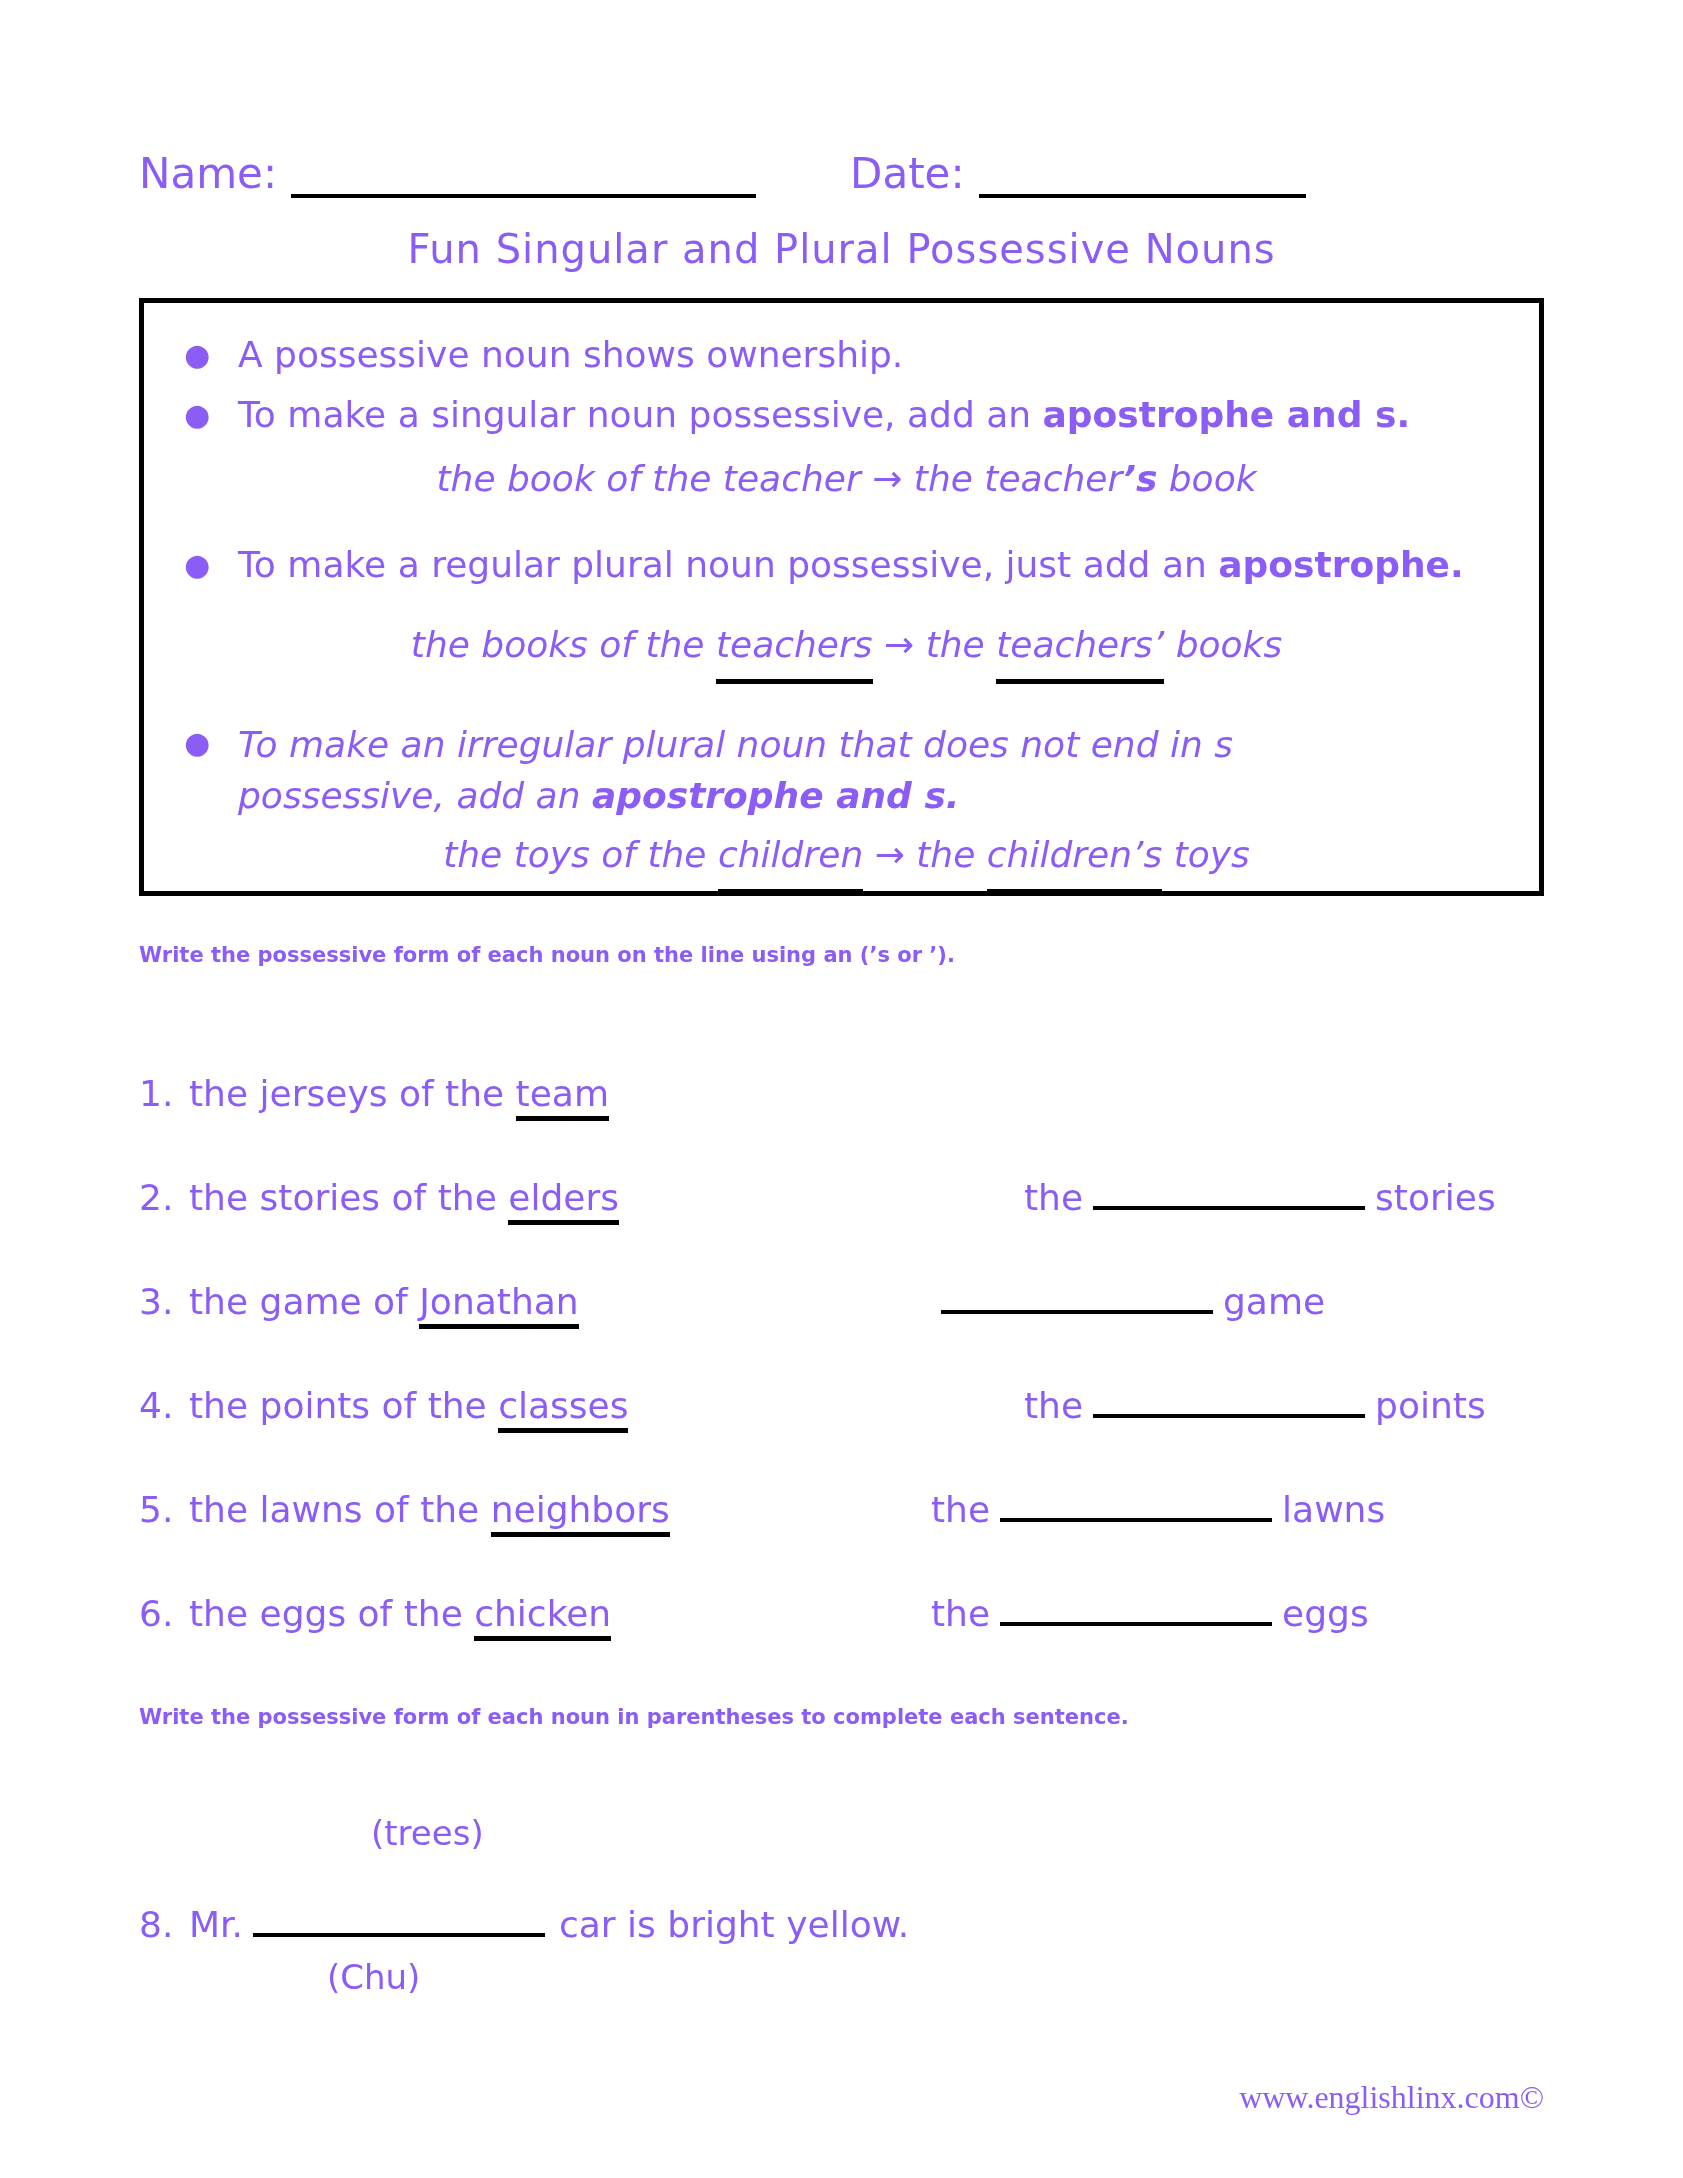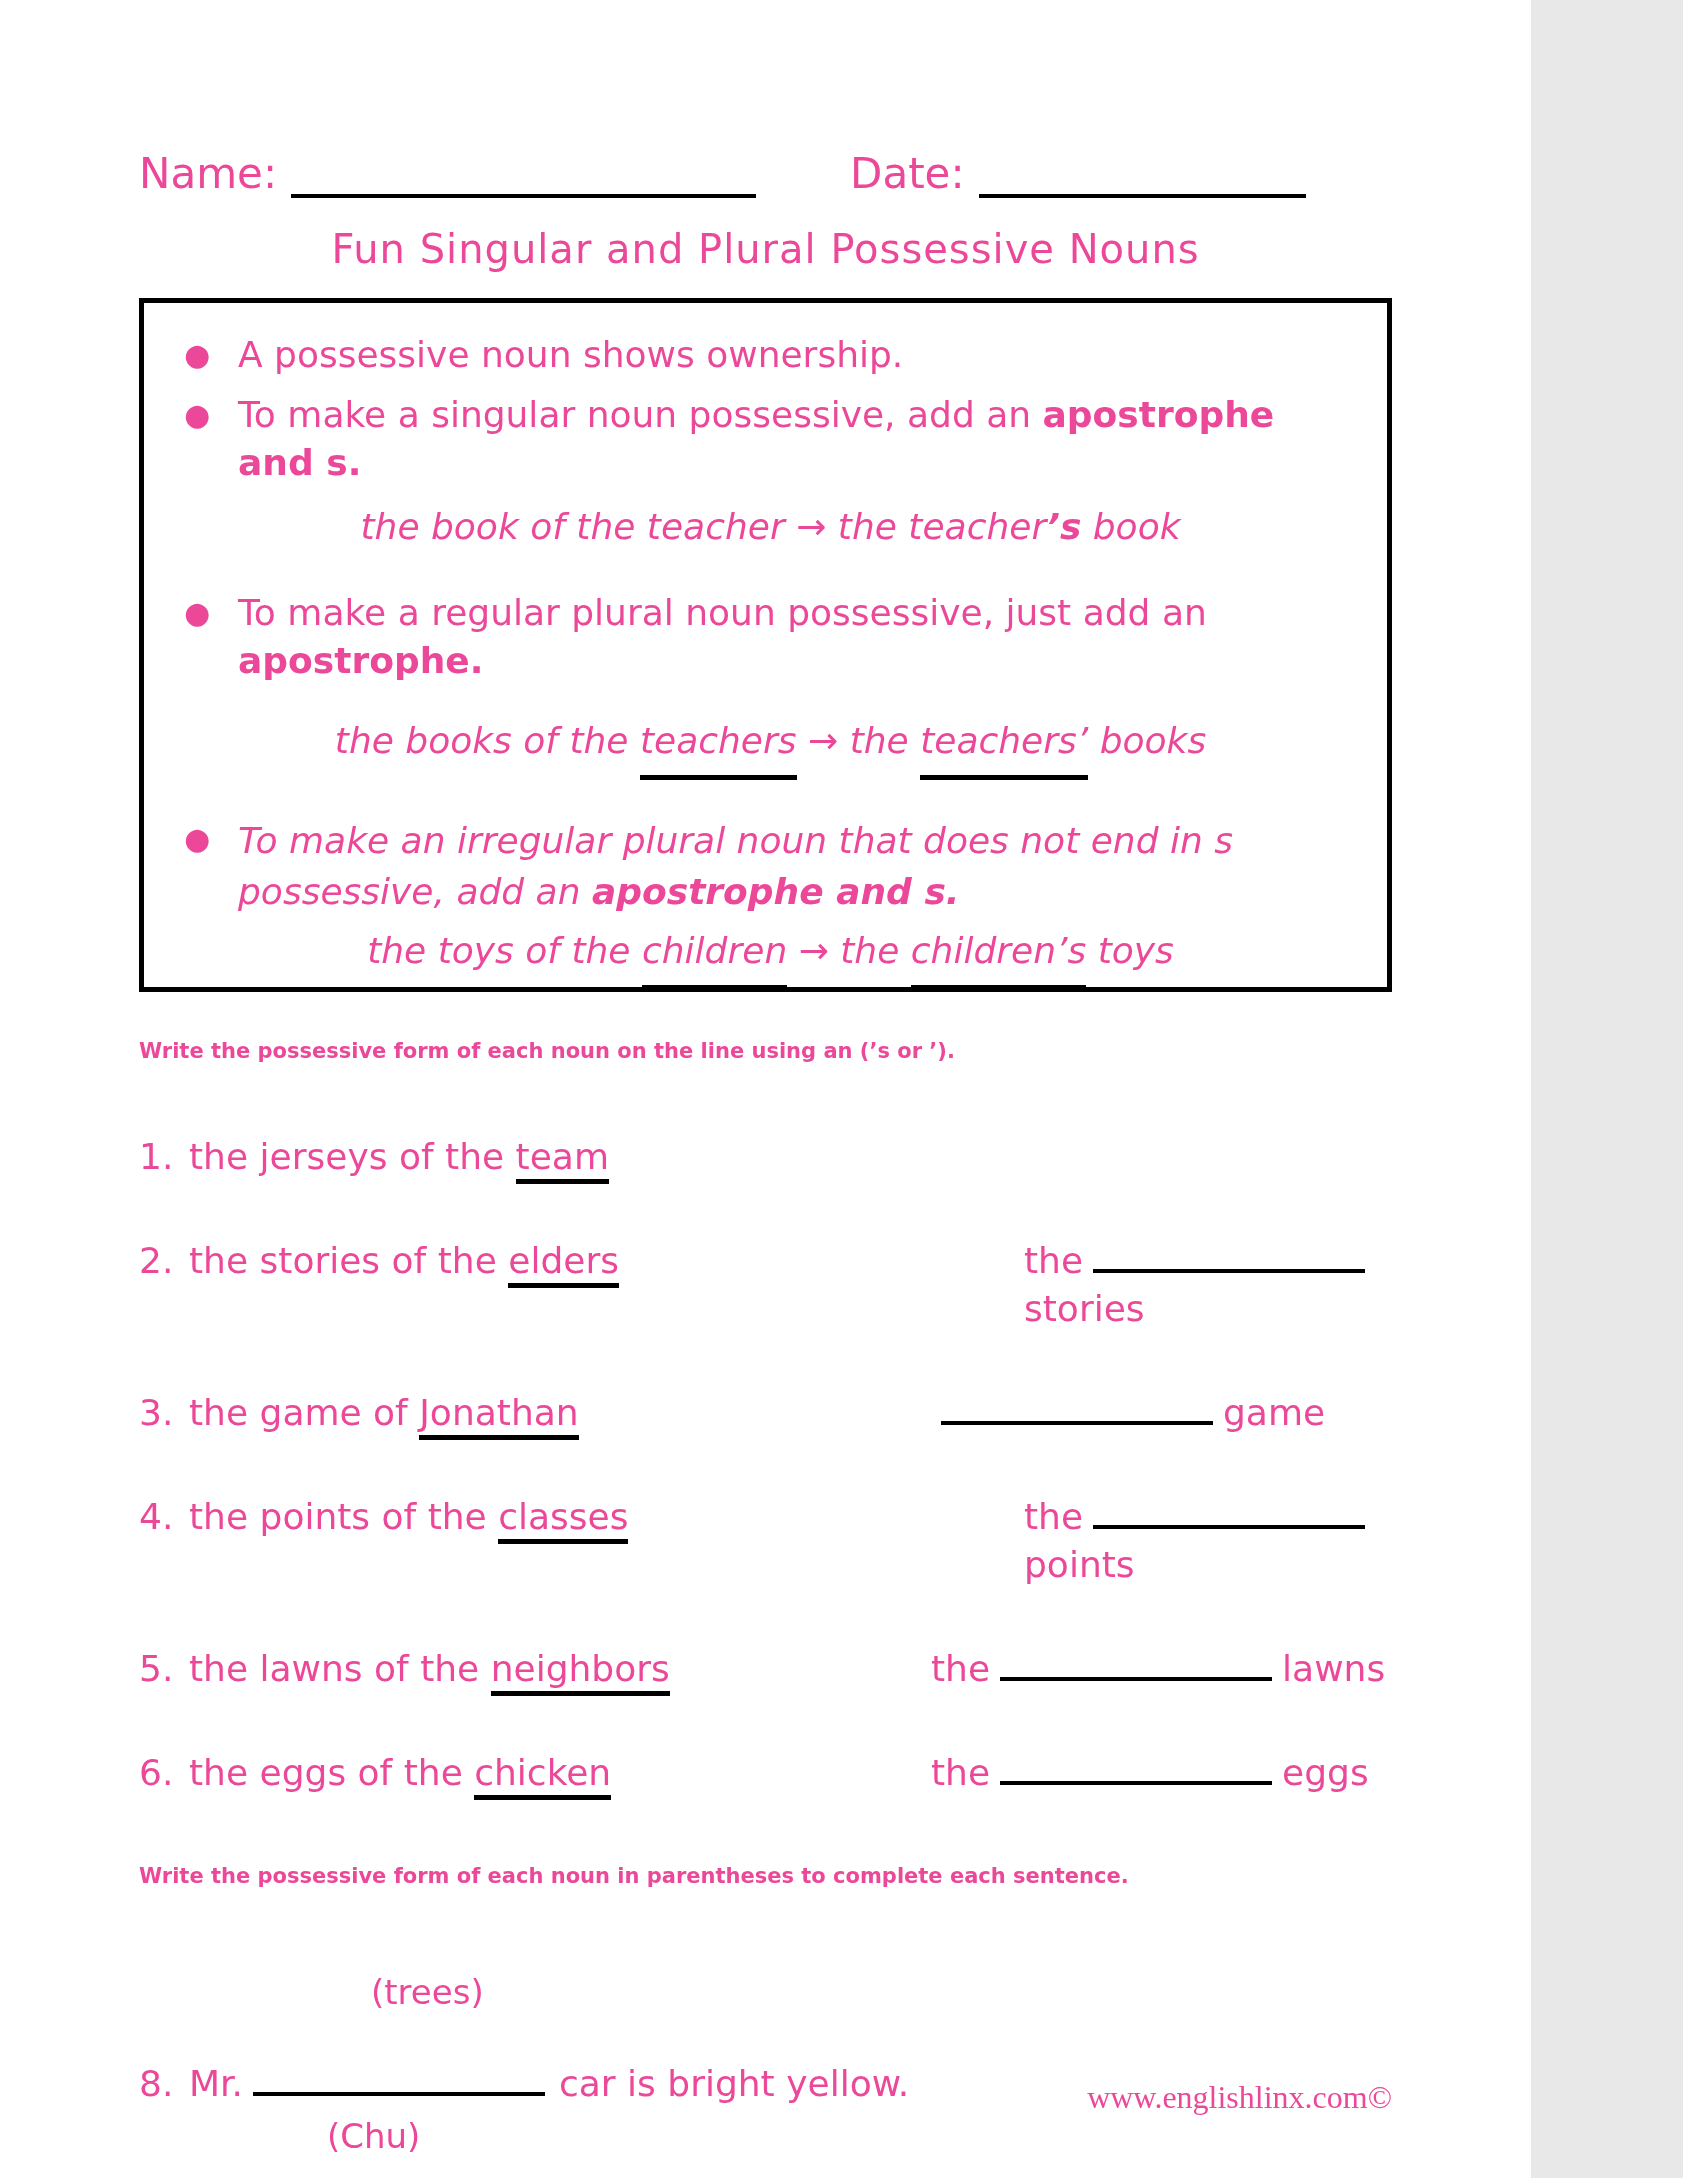--- a/index.html
+++ b/index.html
@@ -1,21 +1,21 @@
 <!DOCTYPE html>
 <html><head>
 <meta charset="utf-8">
 <style>
   * { margin:0; padding:0; box-sizing:border-box; }
   html,body { background:#e8e8e8; }
   .page {
     position:relative;
-    width:1531px; height:2178px;
+    width:1683px; height:2178px;
     background:#ffffff;
-    color:#ec4899;
+    color:#8b5cf6;
     font-family:"DejaVu Sans", sans-serif;
     padding:149px 139px 0 139px;
     overflow:hidden;
   }
   
   .header-row { display:flex; align-items:flex-end; font-size:42px; }
   .fill-line { display:inline-block; border-bottom:4px solid #000; height:40px; vertical-align:baseline; }
   .name-line { width:465px; margin-left:14px; }
   .date-group { margin-left:94px; }
   .date-line { width:327px; margin-left:14px; }
@@ -36,21 +36,21 @@
   .b4 { margin-top:50px; font-style:italic; line-height:51px; }
   .b4 .btext { max-width:1208px; }
   .example { text-align:center; font-style:italic; }
   .ex1 { margin-top:16px; }
   .ex2 { margin-top:32px; }
   .ex3 { margin-top:10px; }
   .uline { border-bottom:5px solid #000; padding-bottom:14px; }
   
   .instructions { font-weight:bold; font-size:21px; line-height:46px; margin-top:36px; max-width:1332px; }
   
-  .s1-list { margin-top:59px; }
+  .s1-list { margin-top:92px; }
   .s1-item { display:flex; font-size:36px; line-height:48px; margin-bottom:56px; }
   .s1-left { width:792px; flex-shrink:0; }
   .num { display:inline-block; width:50px; }
   .noun { border-bottom:5px solid #000; padding-bottom:2px; }
   .blank { display:inline-block; width:272px; height:36px; border-bottom:4px solid #000; margin:0 10px; }
   .s1-item:nth-child(2) .s1-answer, .s1-item:nth-child(4) .s1-answer { margin-left:93px; }
   
   .s2-item { font-size:36px; line-height:48px; }
   .s2-item.first { margin-top:69px; }
   .s2-item.second { margin-top:44px; }

